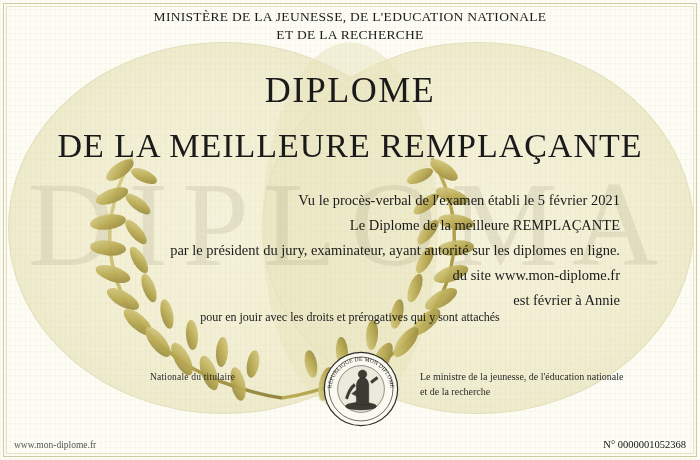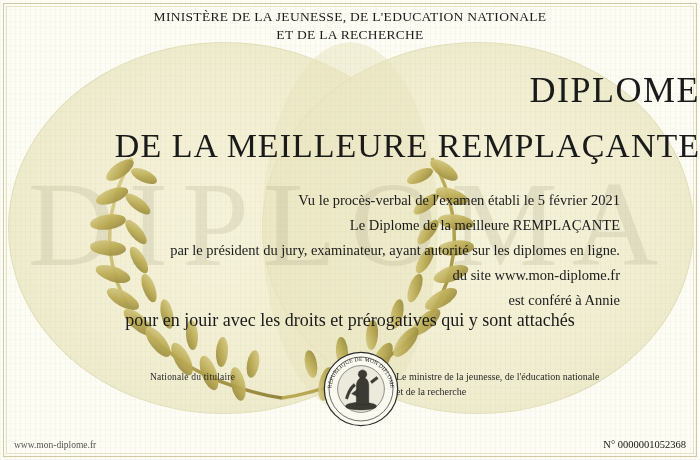--- a/index.html
+++ b/index.html
@@ -109,21 +109,21 @@
     font-variant: small-caps;
     text-transform: uppercase;
   }
   .ministry div { white-space: nowrap; }
 
   .title-block {
     position: absolute;
     top: 70px;
     left: 0;
     right: 0;
-    text-align: right;
+    text-align: center;
   }
   .title-line1 {
     font-size: 36px;
     letter-spacing: 1.5px;
     line-height: 1.12;
   }
   .title-line2 {
     font-size: 34px;
     letter-spacing: 1px;
     line-height: 1.2;
@@ -140,39 +140,40 @@
     text-align: right;
   }
   .body-block .line { white-space: nowrap; }
 
   .jouir {
     position: absolute;
     top: 310px;
     left: 0;
     right: 0;
     text-align: center;
-    font-size: 18px;
+    font-size: 12px;
   }
 
   .sig-left {
     position: absolute;
     left: 150px;
     top: 372px;
     font-size: 9.5px;
     color: #2a2a2a;
     letter-spacing: 0.2px;
   }
   .sig-right {
     position: absolute;
     left: 396px;
     top: 369px;
     width: 240px;
     font-size: 10px;
     line-height: 1.5;
     color: #2a2a2a;
+    padding-left: 24px;
   }
 
   .seal {
     position: absolute;
     left: 322px;
     top: 350px;
     width: 78px;
     height: 78px;
   }
 
@@ -275,21 +276,21 @@
   <div class="title-block">
     <div class="title-line1">DIPLOME</div>
     <div class="title-line2">DE LA MEILLEURE REMPLAÇANTE</div>
   </div>
 
   <div class="body-block">
     <div class="line">Vu le procès-verbal de l'examen établi le 5 février 2021</div>
     <div class="line">Le Diplome de la meilleure REMPLAÇANTE</div>
     <div class="line">par le président du jury, examinateur, ayant autorité sur les diplomes en ligne.</div>
     <div class="line">du site www.mon-diplome.fr</div>
-    <div class="line">est conféré à Annie</div>
+    <div class="line">est février à Annie</div>
   </div>
 
   <div class="jouir">pour en jouir avec les droits et prérogatives qui y sont attachés</div>
 
   <div class="sig-left">Nationale du titulaire</div>
   <div class="sig-right">
     <div>Le ministre de la jeunesse, de l'éducation nationale</div>
     <div>et de la recherche</div>
   </div>
 

